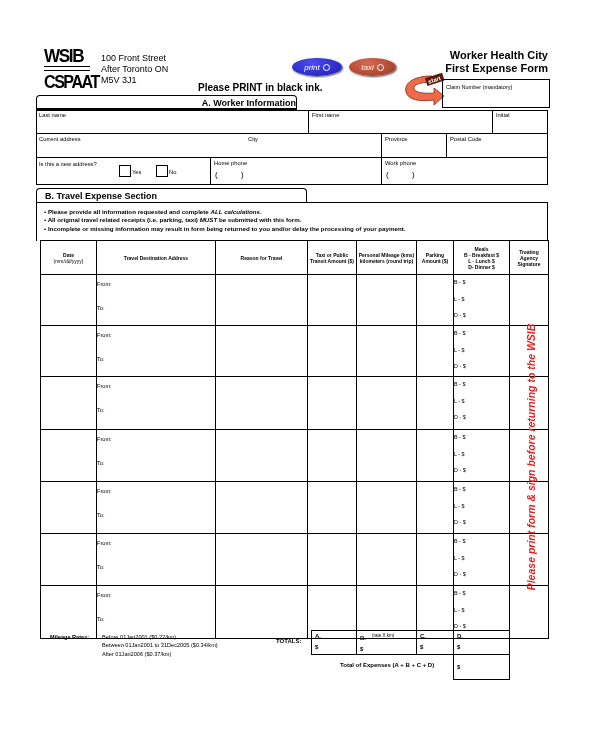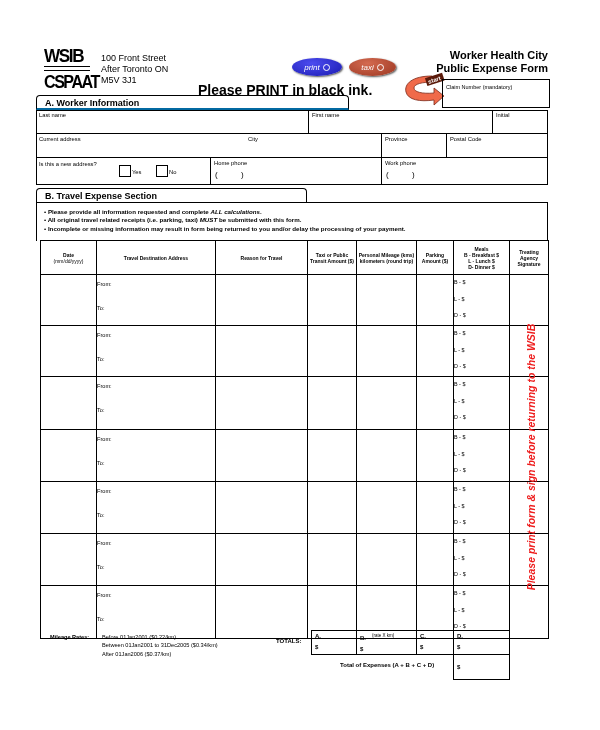--- a/index.html
+++ b/index.html
@@ -3,31 +3,31 @@
 <meta charset="utf-8">
 <style>
   html, body { margin:0; padding:0; background:#fff; }
   body { width:600px; height:730px; position:relative; overflow:hidden; font-family:"Liberation Sans", sans-serif; color:#000; }
   .abs { position:absolute; }
   .logo { left:44px; top:46px; width:48px; line-height:1; }
   .logo .l1 { font-family:"Liberation Sans", sans-serif; font-weight:bold; font-size:19px; letter-spacing:-1.5px; transform:scaleX(0.9); transform-origin:left; display:block; }
   .logo .l2 { font-family:"Liberation Sans", sans-serif; font-weight:bold; font-size:3px; border-top:1px solid #000; border-bottom:1px solid #000; text-align:center; width:46px; margin:1px 0; height:3px; }
   .logo .l3 { font-family:"Liberation Sans", sans-serif; font-weight:bold; font-size:19px; letter-spacing:-1.8px; transform:scaleX(0.85); transform-origin:left; display:block; }
   .addr { left:101px; top:53px; font-size:9px; line-height:11px; }
-  .print-instr { left:198px; top:82px; font-size:14px; font-weight:bold; }
+  .print-instr { left:198px; top:82px; font-size:10px; font-weight:bold; }
   .pill { height:18px; border-radius:50%; color:#fff; font-size:8px; font-style:italic; display:flex; align-items:center; justify-content:center; gap:3px; box-shadow:1px 1px 2px #555; cursor:pointer; }
   .pill .dot { width:5px; height:5px; border-radius:50%; border:1.5px solid #fff; display:inline-block; }
   .pill-print { left:292px; top:58px; width:50px; background:radial-gradient(ellipse at 40% 30%, #4c4cf0, #1a1ab0); }
   .pill-reset { left:349px; top:58px; width:47px; background:radial-gradient(ellipse at 40% 30%, #d46a50, #9a3520); }
   .form-title { right:52px; top:49px; text-align:right; font-size:11px; font-weight:bold; line-height:13px; }
   .claim-box { left:442px; top:79px; width:106px; height:27px; border:1px solid #000; }
   .claim-box span { font-size:5.5px; position:absolute; left:3px; top:4px; }
   .start-arrow { left:402px; top:72px; width:44px; height:36px; }
   .sec-tab { border:1px solid #000; border-bottom:none; border-radius:4px 4px 0 0; font-weight:bold; font-size:9px; padding-left:8px; box-sizing:border-box; line-height:14px; }
-  .secA-tab { left:36px; top:95px; width:313px; height:15px; border-bottom:2px solid #0369a1; }
+  .secA-tab { left:36px; top:95px; width:261px; height:15px; border-bottom:2px solid #000000;text-align:right; }
   .secB-tab { left:36px; top:188px; width:271px; height:15px; }
   .grid-line { background:#000; }
   .field-label { font-size:5.8px; }
   .cb { width:10px; height:10px; border:1px solid #000; background:#fff; cursor:pointer; }
   .paren { font-size:8px; }
   .bullets { left:44px; top:208px; font-size:6.2px; font-weight:bold; line-height:8.3px; }
   .bullets i { font-style:italic; }
   table.main { position:absolute; left:40px; top:240px; border-collapse:collapse; }
   table.main td, table.main th { border:1px solid #000; padding:0; vertical-align:top; }
   table.main th { font-size:5px; font-weight:bold; text-align:center; vertical-align:middle; height:33px; line-height:6px; }
@@ -67,21 +67,21 @@
   <span>print</span>
   <span class="dot"></span>
 </div>
 <div class="abs pill pill-reset">
   <span>taxi</span>
   <span class="dot"></span>
 </div>
 
 <div class="abs form-title">
   <div>Worker Health City</div>
-  <div>Public Expense Form</div>
+  <div>First Expense Form</div>
 </div>
 
 <svg class="abs start-arrow" viewBox="0 0 44 36">
   <path d="M30 4 C10 4 2 12 4 20 C6 28 18 30 32 28 L32 33 L42 24 L32 16 L32 21 C20 22 12 20 12 16 C12 12 20 10 32 10 Z" fill="#f06a4a" stroke="#7a2a1a" stroke-width="0.8"></path>
   <g transform="rotate(-18 34 8)">
     <rect x="24" y="3" width="18" height="8" fill="#5a1a0a"></rect>
     <text x="26" y="9.5" font-size="6" font-weight="bold" fill="#fff" font-family="Liberation Sans, sans-serif">start</text>
   </g>
 </svg>
 

